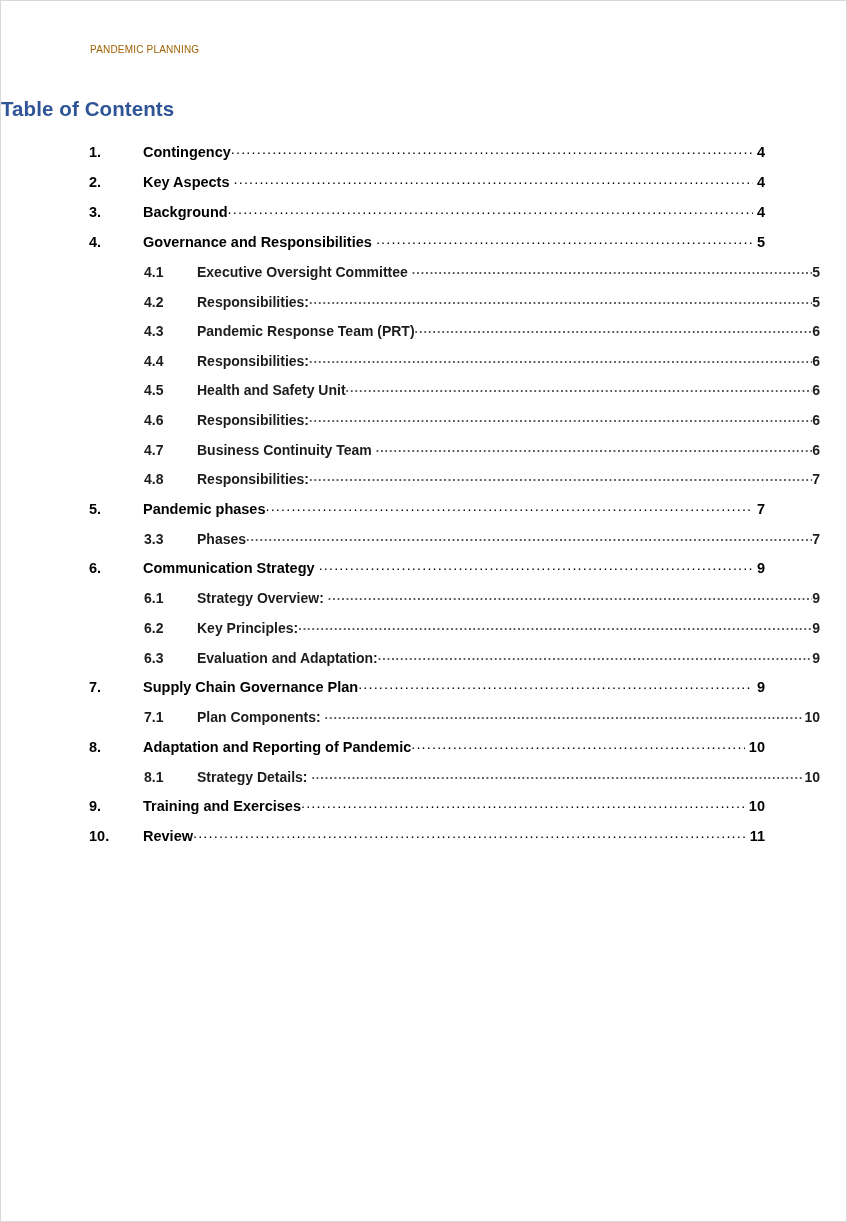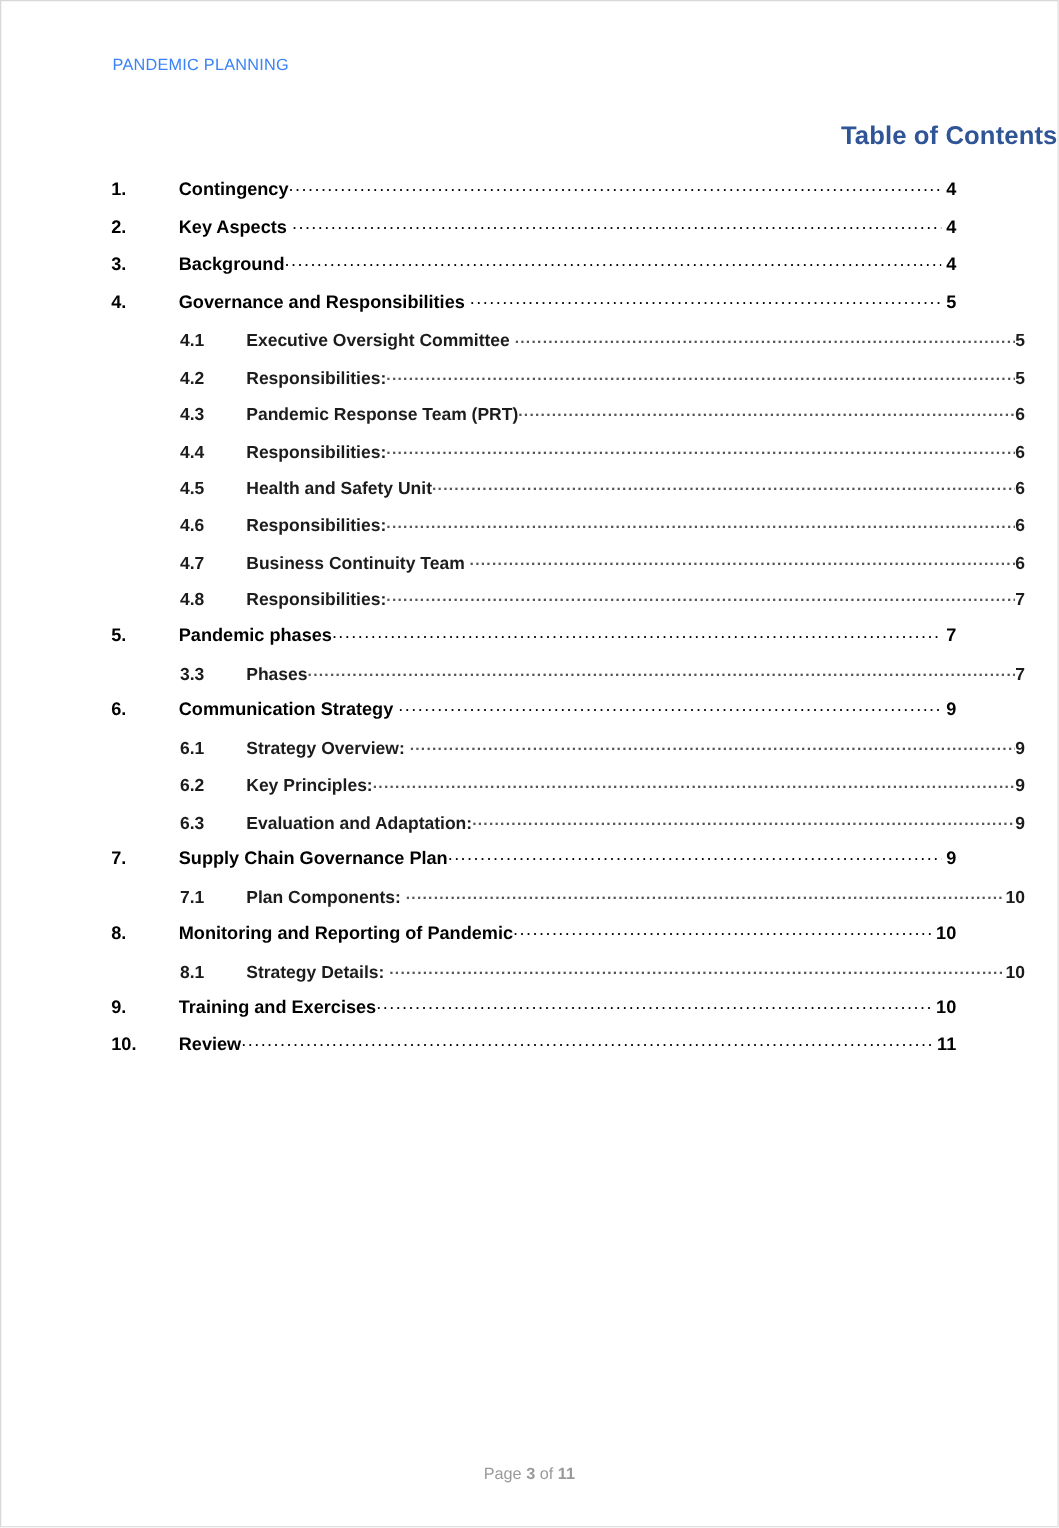--- a/index.html
+++ b/index.html
@@ -17,33 +17,33 @@
     background: #ffffff;
     box-sizing: border-box;
     border: 1px solid #d8d8d8;
     overflow: hidden;
   }
   
   .doc-header {
     position: absolute;
     left: 89px;
     top: 43px;
-    font-size: 13px;
+    font-size: 10px;
     letter-spacing: 0.2px;
-    color: #3b82f6;
+    color: #a16207;
     font-family: "Liberation Sans", sans-serif;
     white-space: nowrap;
   }
   
   .toc-title {
     position: absolute;
     left: 0;
     right: 0;
     top: 96px;
-    text-align: right;
+    text-align: left;
     font-size: 20.5px;
     font-weight: bold;
     color: #2f5596;
     letter-spacing: 0.1px;
   }
   
   .toc {
     position: absolute;
     left: 88px;
     top: 143px;
@@ -257,21 +257,21 @@
         <span class="pageno">&nbsp;9</span>
       </div>
       <div class="toc-row lvl2">
         <span class="num">7.1</span>
         <span class="label">Plan Components:&nbsp;</span>
         <span class="leader">............................................................................................................................................................................................................................................................................................................</span>
         <span class="pageno">10</span>
       </div>
       <div class="toc-row lvl1">
         <span class="num">8.</span>
-        <span class="label">Monitoring and Reporting of Pandemic</span>
+        <span class="label">Adaptation and Reporting of Pandemic</span>
         <span class="leader">............................................................................................................................................................................................................................................................................................................</span>
         <span class="pageno">&nbsp;10</span>
       </div>
       <div class="toc-row lvl2">
         <span class="num">8.1</span>
         <span class="label">Strategy Details:&nbsp;</span>
         <span class="leader">............................................................................................................................................................................................................................................................................................................</span>
         <span class="pageno">10</span>
       </div>
       <div class="toc-row lvl1">
@@ -281,17 +281,14 @@
         <span class="pageno">&nbsp;10</span>
       </div>
       <div class="toc-row lvl1">
         <span class="num">10.</span>
         <span class="label">Review</span>
         <span class="leader">............................................................................................................................................................................................................................................................................................................</span>
         <span class="pageno">&nbsp;11</span>
       </div>
     </div>
 
-  <div class="doc-footer">
-    <span class="sp">Page </span><b>3</b><span class="sp"> of </span><b>11</b>
-  </div>
 
 </div>
 
 </body></html>

